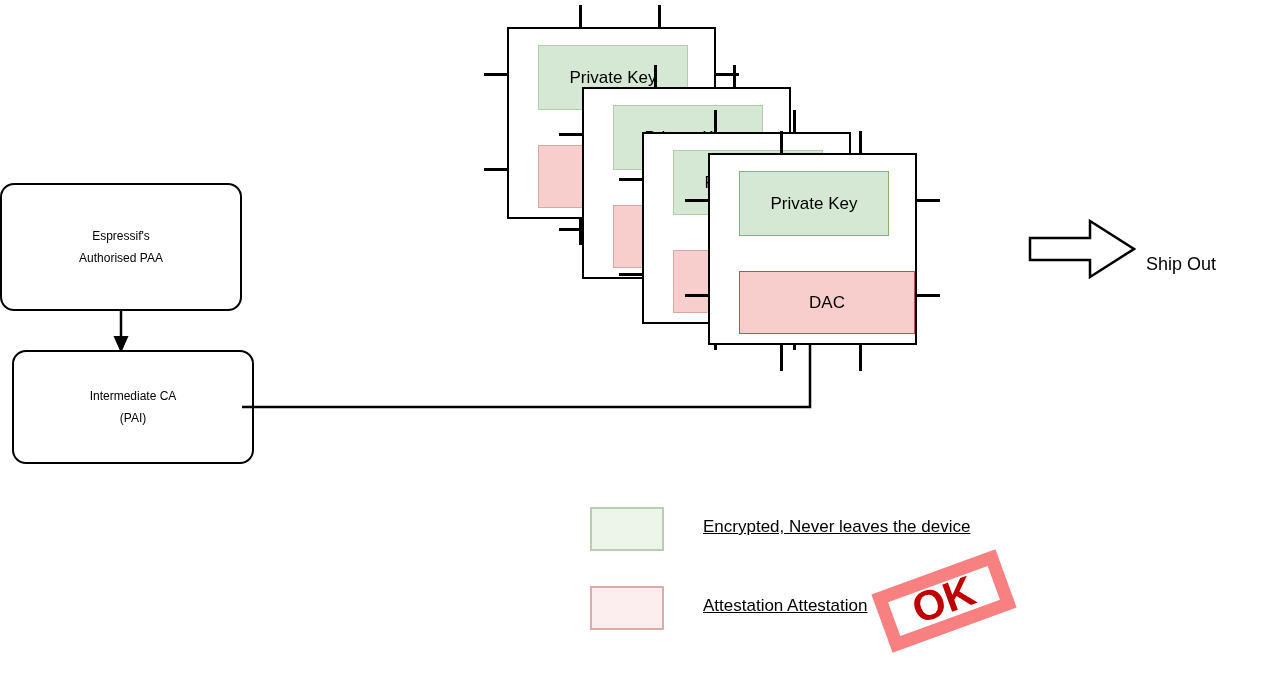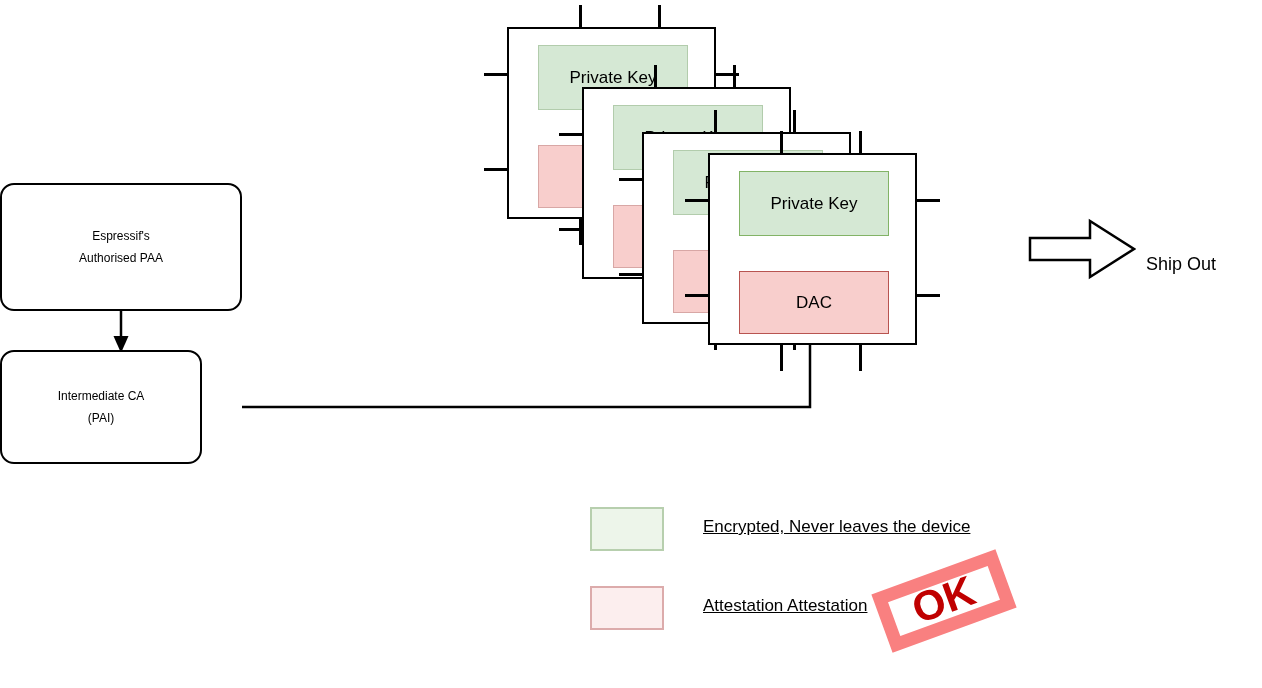--- a/index.html
+++ b/index.html
@@ -112,21 +112,21 @@
   <div class="abs ca-box" style="left:0px; top:183px; width:242px; height:128px;">
     <div class="ca-label">Espressif's
 Authorised PAA</div>
   </div>
 
   <svg class="abs" style="left:106px; top:309px; width:30px; height:45px;" viewBox="0 0 30 45">
     <line x1="15" y1="0" x2="15" y2="32" stroke="#000000" stroke-width="2.5"></line>
     <polygon points="15,44 7.5,27 22.5,27" fill="#000000"></polygon>
   </svg>
 
-  <div class="abs ca-box" style="left:0px; top:350px; width:202px; height:114px;">
+  <div class="abs ca-box" style="left:12px; top:350px; width:242px; height:114px;">
     <div class="ca-label">Intermediate CA
 (PAI)</div>
   </div>
 
   <svg class="abs" style="left:240px; top:296px; width:582px; height:118px;" viewBox="0 0 582 118">
     <path d="M 2 111 L 570 111 L 570 22" fill="none" stroke="#000000" stroke-width="2.5"></path>
     <polygon points="570,6 562,24 578,24" fill="#000000"></polygon>
   </svg>
 
   <div class="abs" style="left:484px; top:5px; width:255px; height:240px;">
@@ -194,21 +194,21 @@
     <span class="pin pin-h" style="left:0px; top:68px; width:25px;"></span>
     <span class="pin pin-h" style="left:0px; top:163px; width:25px;"></span>
     <span class="pin pin-h" style="left:230px; top:68px; width:25px;"></span>
     <span class="pin pin-h" style="left:230px; top:163px; width:25px;"></span>
     <span class="pin pin-v" style="left:95px; top:212px; height:28px;"></span>
     <span class="pin pin-v" style="left:174px; top:212px; height:28px;"></span>
     <div class="chip abs" style="left:23px; top:22px; width:209px; height:192px;">
       <div class="chip-inner-box" style="left:29px; top:16px; width:150px; height:65px; background:#d5e8d4; border:1.5px solid #82b366; color:#000;">
         <span>Private Key</span>
       </div>
-      <div class="chip-inner-box" style="left:29px; top:116px; width:150px; height:63px; background:#f8cecc; border:1.5px solid #b85450; color:#000;">
+      <div class="chip-inner-box" style="left:29px; top:116px; width:176px; height:63px; background:#f8cecc; border:1.5px solid #b85450; color:#000;">
         <span>DAC</span>
       </div>
     </div>
   </div>
 
   <svg class="abs" style="left:1028px; top:218px; width:108px; height:62px;" viewBox="0 0 108 62">
     <polygon points="2,20 62,20 62,3 106,31 62,59 62,42 2,42" fill="#ffffff" stroke="#000000" stroke-width="2.5" stroke-linejoin="miter"></polygon>
   </svg>
   <div class="abs ship-label" style="left:1146px; top:237px;margin-top:16px;">Ship Out</div>
 

